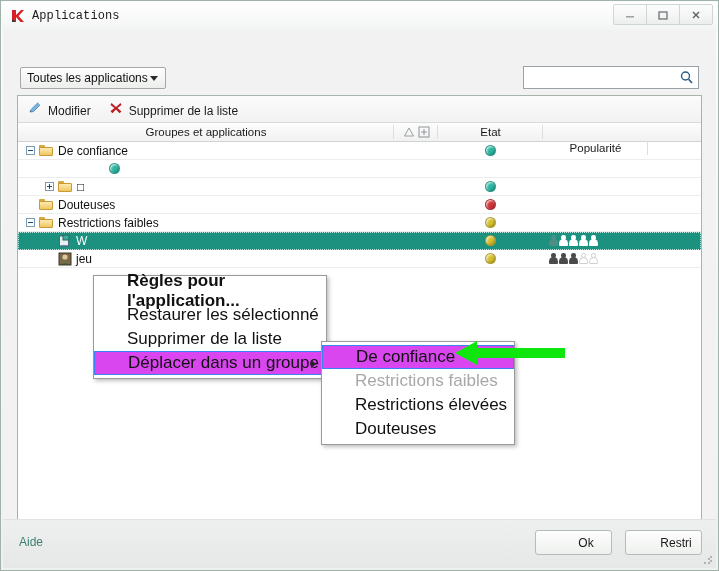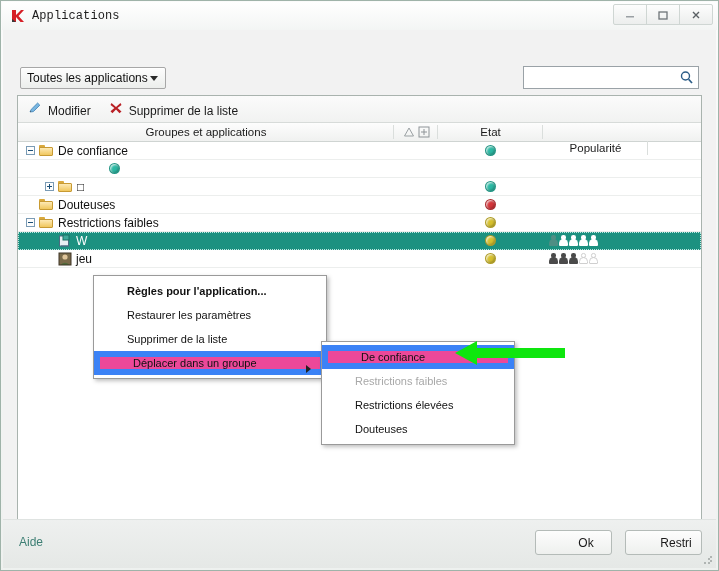--- a/index.html
+++ b/index.html
@@ -284,29 +284,29 @@
     z-index: 50;
     padding: 3px 0;
     box-sizing: border-box;
   }
   #ctx-main { left: 90px; top: 245px; width: 234px; }
   #ctx-sub  { left: 318px; top: 311px; width: 194px; }
   .mi {
     height: 24px;
     display: flex; align-items: center;
     padding-left: 33px;
-    font-size: 11px; color: #111;
+    font-size: 17px; color: #111;
     position: relative;
     box-sizing: border-box;
   }
   .mi.bold { font-weight: bold; }
   .mi.disabled { color: #a8a8a8; }
   .mi.hl {
-    background: #ec4899;
-    border: 6px solid #3b82f6;
+    background: #d946ef;
+    border: 1px solid #3b82f6;
     box-sizing: border-box;
   }
   .mi .submark {
     position: absolute; right: 9px; top: 8px;
     width: 0; height: 0;
     border-top: 4px solid transparent;
     border-bottom: 4px solid transparent;
     border-left: 5px solid #222;
   }
 
@@ -586,21 +586,21 @@
         <div class="fbtn" id="btn-ok">Ok</div>
         <div class="fbtn" id="btn-cancel">Restri</div>
         <div class="grip"></div>
       </div>
 
       <div class="ctxmenu" id="ctx-main">
           <div class="mi bold">
             <span>Règles pour l'application...</span>
           </div>
           <div class="mi">
-            <span>Restaurer les paramètres</span>
+            <span>Restaurer les sélectionné</span>
           </div>
           <div class="mi">
             <span>Supprimer de la liste</span>
           </div>
           <div class="mi hl">
             <span>Déplacer dans un groupe</span>
             <span class="submark"></span>
           </div>
         </div>
       <div class="ctxmenu" id="ctx-sub">

